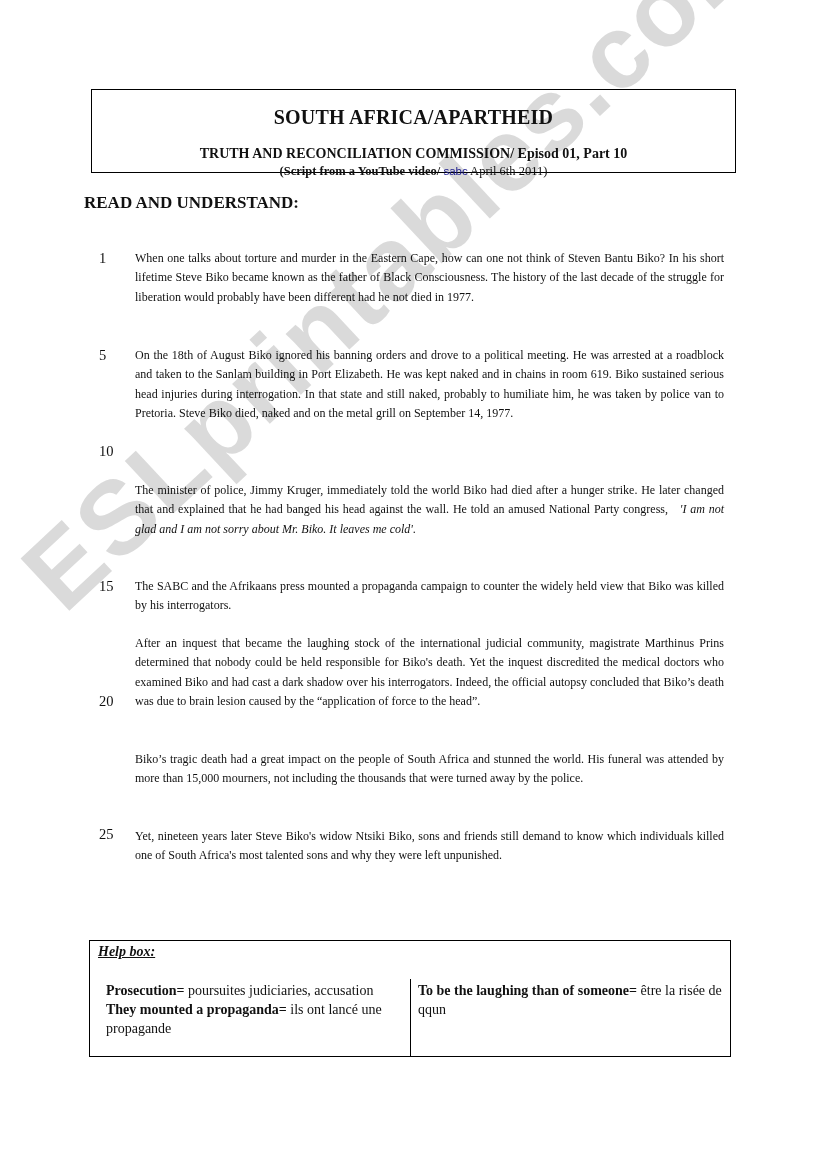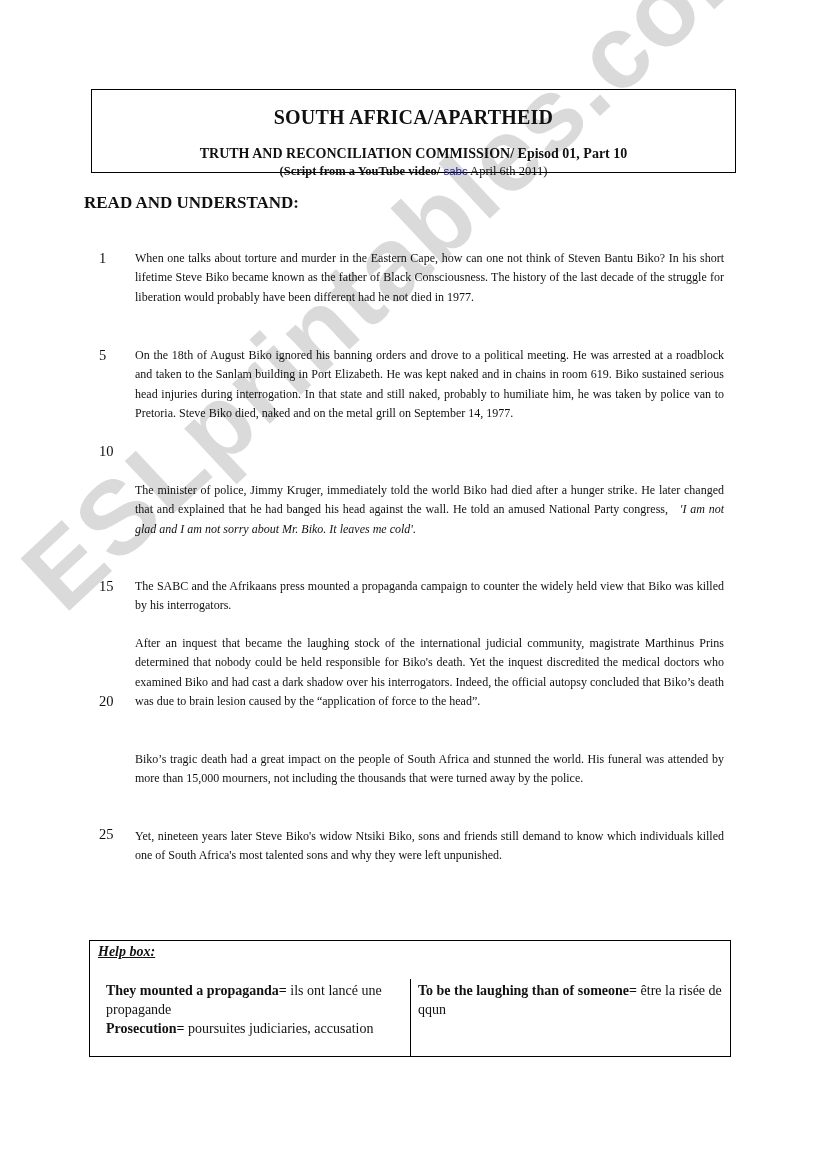--- a/index.html
+++ b/index.html
@@ -77,19 +77,19 @@
 <div class="para" style="top:481px"><span>The minister of police, Jimmy Kruger, immediately told the world Biko had died after a hunger strike. He later changed that and explained that he had banged his head against the wall. He told an amused National Party congress, </span><span class="it">'I am not glad and I am not sorry about Mr. Biko. It leaves me cold'</span><span>.</span></div>
 <div class="para" style="top:577px">The SABC and the Afrikaans press mounted a propaganda campaign to counter the widely held view that Biko was killed by his interrogators.</div>
 <div class="para" style="top:634px">After an inquest that became the laughing stock of the international judicial community, magistrate Marthinus Prins determined that nobody could be held responsible for Biko's death.  Yet the inquest discredited the medical doctors who examined Biko and had cast a dark shadow over his interrogators. Indeed, the official autopsy concluded that Biko’s death was due to brain lesion caused by the “application of force to the head”.</div>
 <div class="para" style="top:750px">Biko’s tragic death had a great impact on the people of South Africa and stunned the world. His funeral was attended by more than 15,000 mourners, not including the thousands that were turned away by the police.</div>
 <div class="para" style="top:827px">Yet, nineteen years later Steve Biko's widow Ntsiki Biko, sons and friends still demand to know which individuals killed one of South Africa's most talented sons and why they were left unpunished.</div>
 
 <div class="help-box">
   <div class="help-title">Help box:</div>
   <div class="help-divider"></div>
   <div class="help-col left">
+    <div class="help-entry"><b>Prosecution=</b><span> poursuites judiciaries, accusation</span></div>
     <div class="help-entry"><b>They mounted a propaganda=</b><span> ils ont lancé une propagande</span></div>
-    <div class="help-entry"><b>Prosecution=</b><span> poursuites judiciaries, accusation</span></div>
   </div>
   <div class="help-col right">
     <div class="help-entry"><b>To be the laughing than of someone=</b><span> être la risée de qqun</span></div>
   </div>
 </div>
 
 </body></html>

